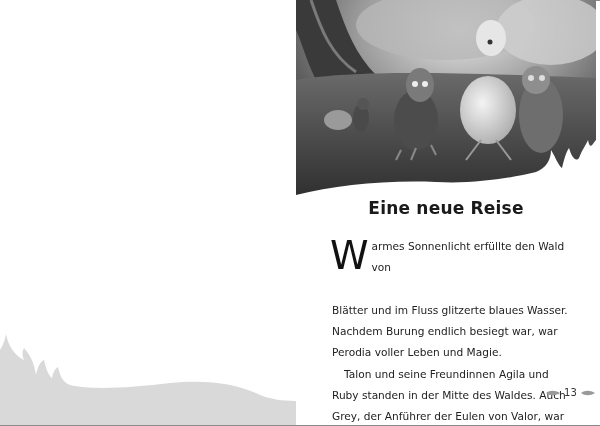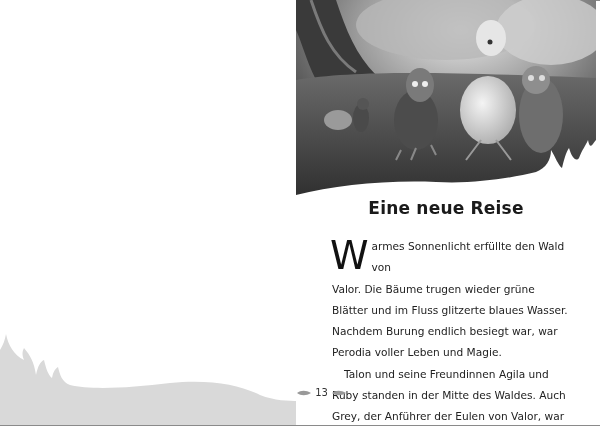--- a/index.html
+++ b/index.html
@@ -7,21 +7,21 @@
     .spread { position: absolute; left: 0; top: 0; width: 600px; height: 426px; box-sizing: border-box; border-top: 1px solid #8a8a8a; border-left: 1px solid #8a8a8a; border-bottom: 1px solid #8a8a8a; }
     .page-left { position: absolute; left: 0; top: 0; width: 299px; height: 425px; background: #fff; border-right: 1px solid #8a8a8a; box-sizing: border-box; overflow: hidden; }
     .page-left svg { position: absolute; left: 0; top: 0; }
     .page-right { position: absolute; left: 296px; top: 0; width: 300px; height: 425px; background: #fff; overflow: hidden; }
     .illustration { position: absolute; left: 0; top: 0; width: 300px; height: 200px; }
     .title { position: absolute; left: 0; top: 198px; width: 300px; text-align: center; font-size: 17px; font-weight: bold; color: #1a1a1a; letter-spacing: 0.2px; }
     .body-text { position: absolute; left: 36px; top: 236px; width: 240px; font-size: 10.6px; line-height: 21.3px; color: #222; }
     .body-text p { margin: 0; }
     .dropcap { float: left; font-size: 39px; line-height: 34px; margin: 3px 3px 0 -2px; font-weight: normal; color: #111; }
     .indent { text-indent: 12px; }
-    .page-num { position: absolute; left: 0; top: 387px; width: 300px; text-align: left; font-size: 10px; color: #333; }
+    .page-num { position: absolute; left: 0; top: 387px; width: 300px; text-align: right; font-size: 10px; color: #333; }
     .orn { display: inline-block; width: 16px; height: 6px; vertical-align: middle; }
   </style>
 </head>
 <body>
 
 <div class="spread"></div>
 
 <div class="page-left">
   <svg width="299" height="426" viewBox="0 0 299 426">
     <path d="M0 426 L0 350 C3 345 5 340 6 334 C8 345 14 355 24 360 C22 355 22 352 24 348 C30 355 34 362 36 375 C38 366 40 362 44 360 C46 368 48 375 52 378 C53 372 55 369 58 367 C60 375 62 382 70 385 C90 390 130 388 170 383 C210 379 240 385 260 395 C275 401 290 401 299 401 L299 426 Z" fill="#d9d9d9"></path>
@@ -75,21 +75,21 @@
     <circle cx="235" cy="78" r="3" fill="#ddd"></circle>
     <circle cx="246" cy="78" r="3" fill="#ddd"></circle>
 
     <path d="M0 200 L0 195 C40 185 90 180 140 182 C180 184 215 178 240 172 C250 168 255 160 255 150 C260 158 262 165 266 168 C268 160 270 152 273 148 C276 158 280 162 283 158 C286 150 290 145 292 140 C294 150 296 145 300 140 L300 200 Z" fill="#ffffff"></path>
   </svg>
 
   <div class="title">Eine neue Reise</div>
 
   <div class="body-text">
     <p>
-      <span class="dropcap">W</span><span>armes Sonnenlicht erfüllte den Wald von</span><br><span>Valor. Die Bäume trugen wieder grüne</span><br><span>Blätter und im Fluss glitzerte blaues Wasser. Nachdem Burung endlich besiegt war, war Perodia voller Leben und Magie.</span>
+      <span class="dropcap">W</span><span>armes Sonnenlicht erfüllte den Wald von</span><br><br><span>Blätter und im Fluss glitzerte blaues Wasser. Nachdem Burung endlich besiegt war, war Perodia voller Leben und Magie.</span>
     </p>
     <p class="indent">Talon und seine Freundinnen Agila und Ruby standen in der Mitte des Waldes. Auch Grey, der Anführer der Eulen von Valor, war bei ihnen.</p>
   </div>
 
   <div class="page-num">
     <svg class="orn" viewBox="0 0 16 6">
         <path d="M1 3 C5 0 10 0 15 3 C10 6 5 6 1 3 Z" fill="#999"></path>
       </svg>
     <span>13</span>
     <svg class="orn" viewBox="0 0 16 6">

